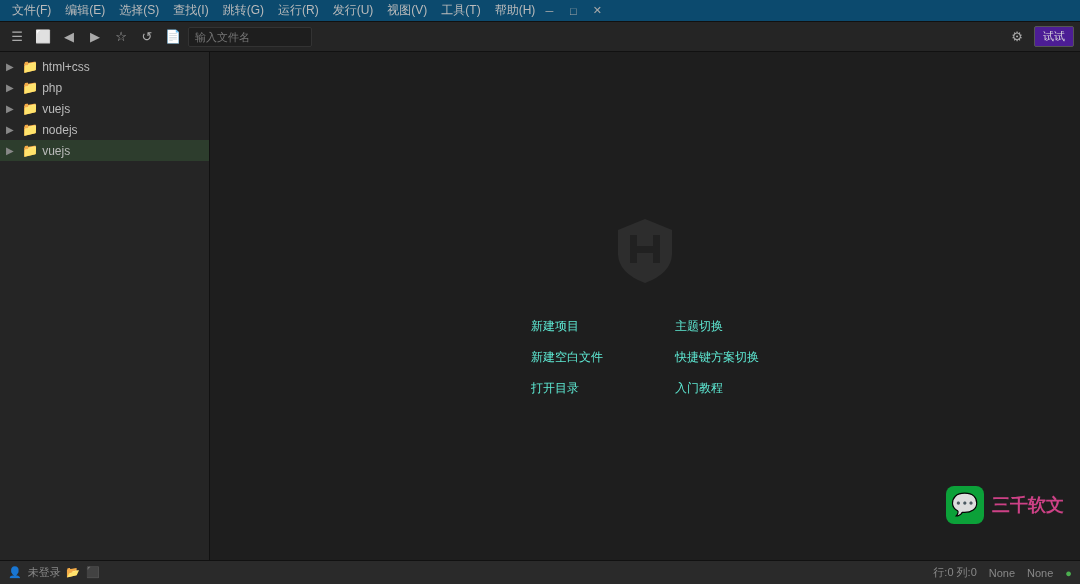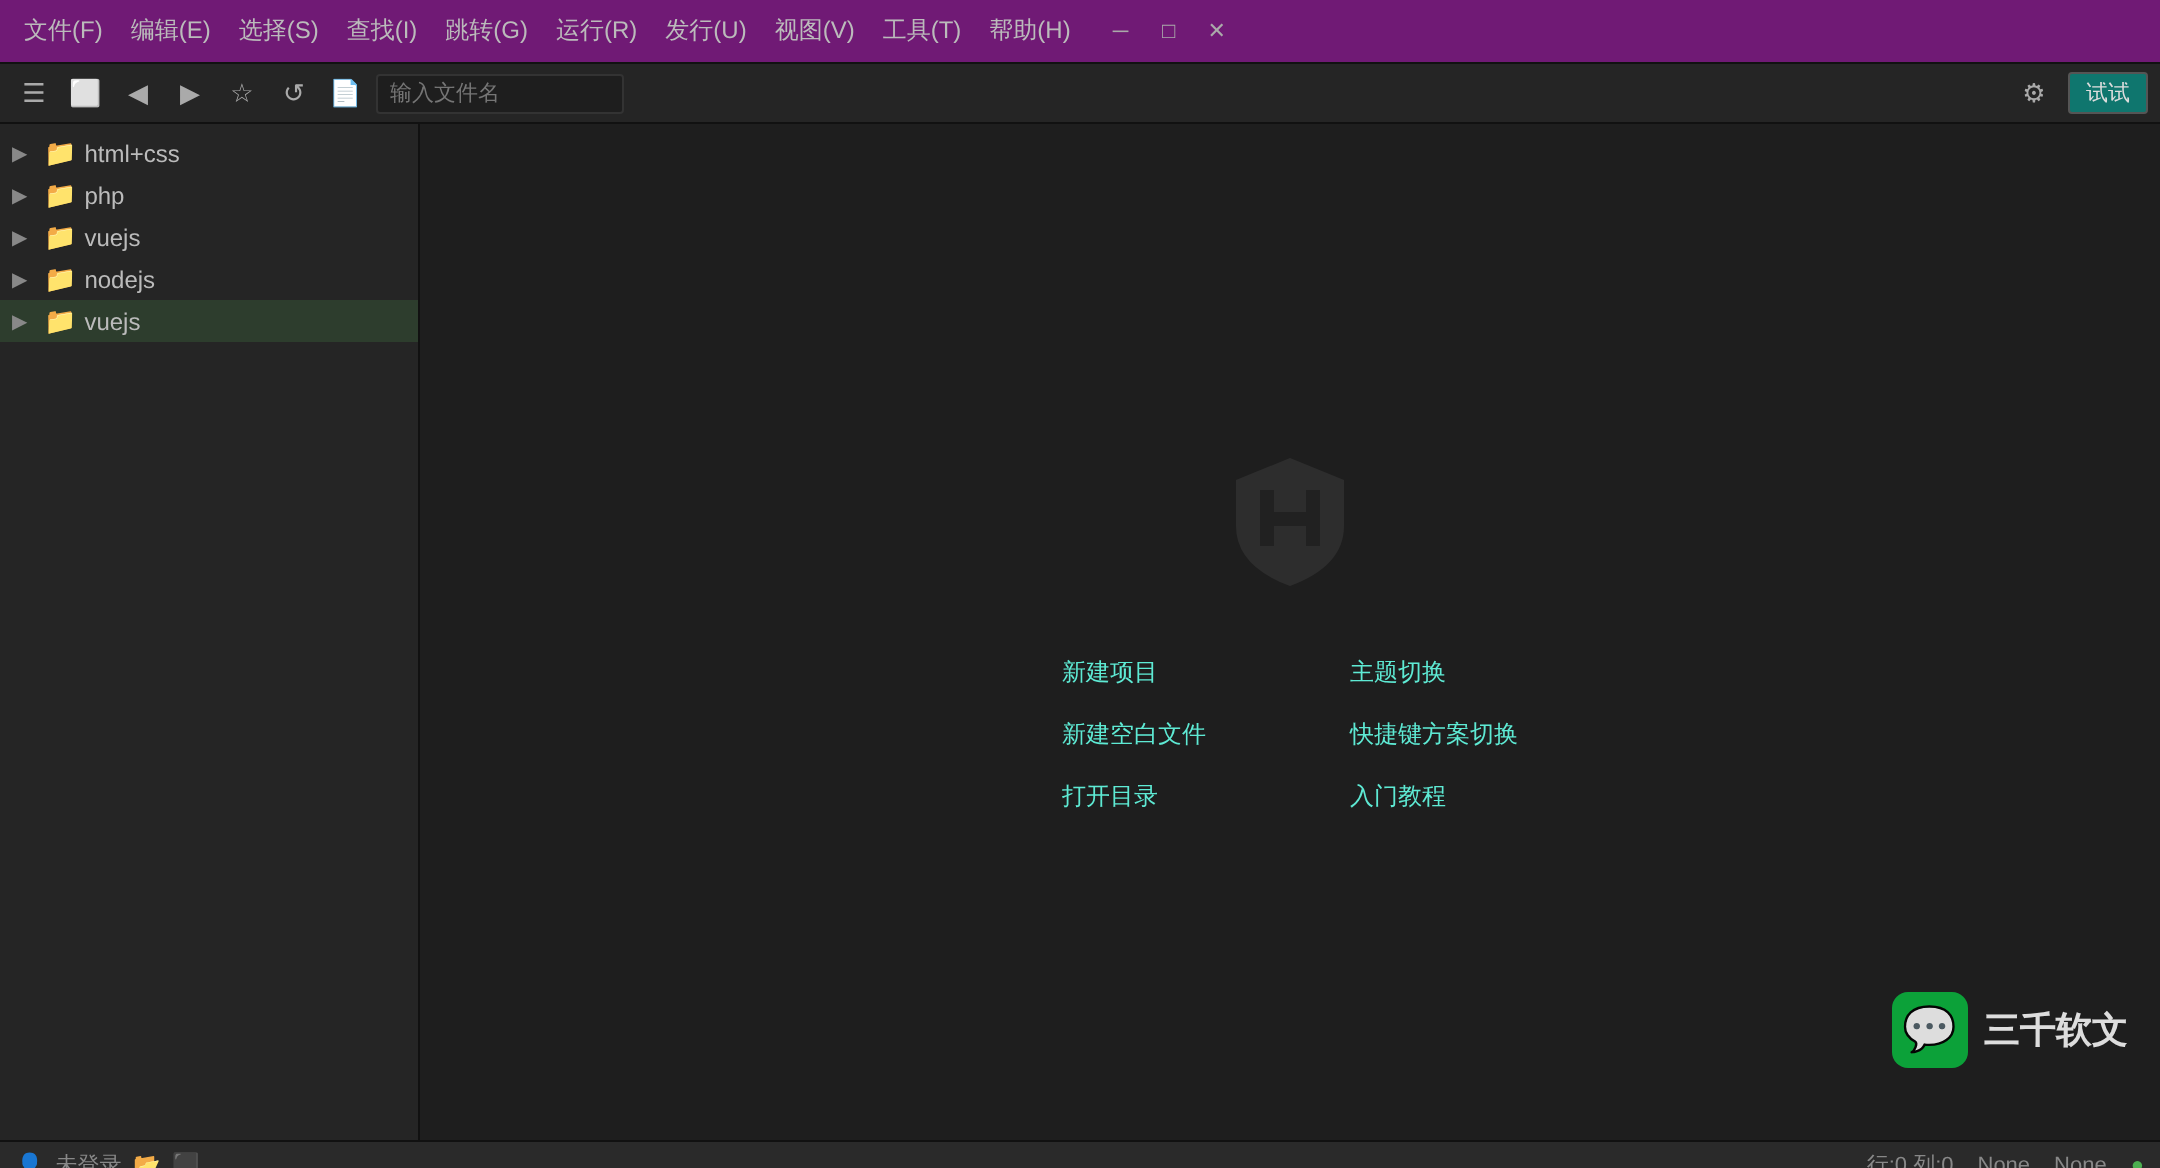--- a/index.html
+++ b/index.html
@@ -9,27 +9,26 @@
       background: #1e1e1e;
       color: #ccc;
       font-family: "Microsoft YaHei", "SimHei", sans-serif;
       font-size: 12px;
       overflow: hidden;
       user-select: none;
     }
 
     
     #title-bar {
-      height: 32px;
-      background: #701a75;
+      height: 22px;
+      background: #0c4a6e;
       display: flex;
       align-items: center;
       padding: 0 6px;
       border-bottom: 1px solid #111;
-      gap: 11px;
     }
     #menu-bar {
       display: flex;
       align-items: center;
       gap: 2px;
       font-size: 12px;
       color: #bbb;
     }
     .menu-item {
       padding: 0 6px;
@@ -100,21 +99,21 @@
       width: 22px;
       height: 22px;
       display: flex;
       align-items: center;
       justify-content: center;
       cursor: pointer;
       color: #aaa;
       font-size: 13px;
     }
     #trial-btn {
-      background: #0f766e;
+      background: #4c1d95;
       color: #ddd;
       font-size: 11px;
       padding: 2px 8px;
       border-radius: 2px;
       cursor: pointer;
       border: 1px solid #555;
     }
 
     
     #main {
@@ -225,21 +224,21 @@
       height: 38px;
       background: #09b83e;
       border-radius: 8px;
       display: flex;
       align-items: center;
       justify-content: center;
       font-size: 22px;
     }
     #watermark-text {
       font-size: 18px;
-      color: #ffffff;
+      color: #ec4899;
       font-weight: bold;
     }
   </style>
 </head>
 <body>
 
 <div id="title-bar">
   <div id="menu-bar">
     <div class="menu-item">文件(F)</div>
     <div class="menu-item">编辑(E)</div>

